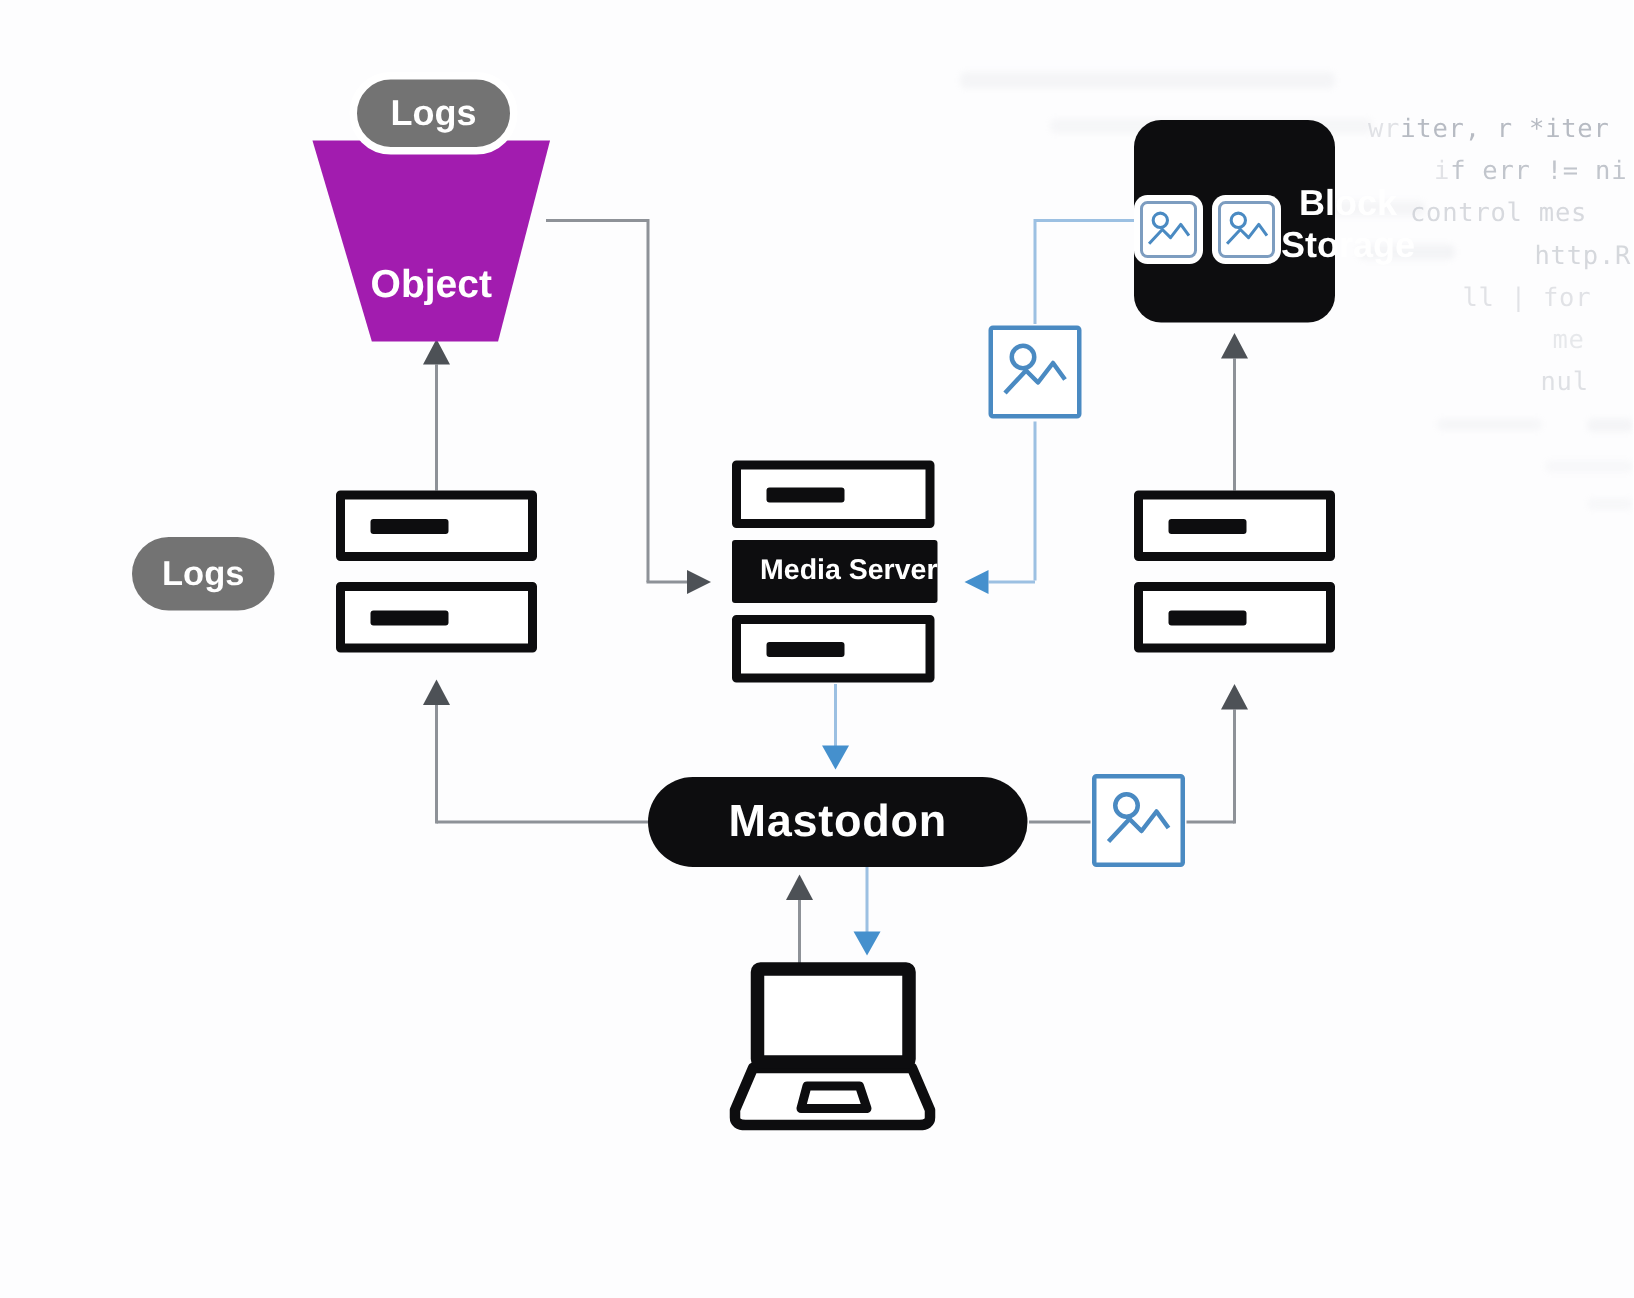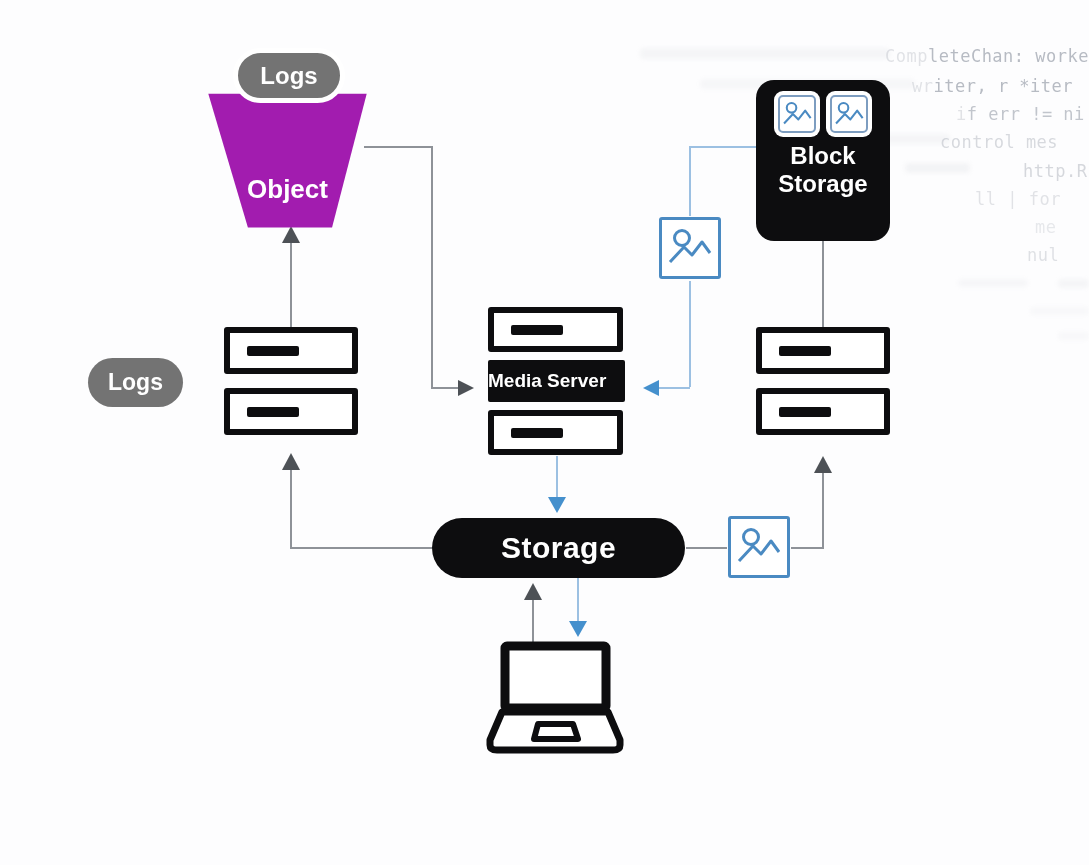--- a/index.html
+++ b/index.html
@@ -41,52 +41,51 @@
     display:flex;align-items:center;justify-content:center;z-index:3;
   }
   .bucket{
     position:absolute;left:205px;top:88px;width:165px;height:141px;
     background:#a21caf;z-index:2;
     clip-path:polygon(2% 4%, 98% 4%, 77% 99%, 26% 99%);
     display:flex;align-items:flex-end;justify-content:center;
   }
   .bucket span{color:#fff;font-size:26px;font-weight:700;margin-bottom:24px;}
   .blockstore{
-    position:absolute;left:756px;top:80px;width:134px;height:161px;
+    position:absolute;left:756px;top:80px;width:134px;height:135px;
     background:#0d0d0f;border-radius:18px;z-index:2;
-    display:flex;flex-direction:column;align-items:center;
+    display:flex;align-items:center;
   }
   .blockstore .icons{display:flex;gap:6px;margin-top:11px;}
   .mini{width:46px;height:46px;background:#fff;border-radius:9px;padding:4px;box-sizing:border-box;}
   .mini-in{width:100%;height:100%;border:2.5px solid #7d9dc0;border-radius:5px;box-sizing:border-box;
     display:flex;align-items:center;justify-content:center;}
   .blockstore .lbl{color:#fff;font-size:24px;font-weight:700;line-height:28px;text-align:center;width:112px;margin-top:5px;}
   .media-label{
     position:absolute;left:488px;top:360px;width:137px;height:42px;background:#0d0d0f;
-    color:#fff;font-size:19px;font-weight:700;display:flex;align-items:center;justify-content:flex-start;
+    color:#fff;font-size:19px;font-weight:700;display:flex;align-items:center;justify-content:flex-end;
     border-radius:2px;z-index:2;white-space:nowrap;
   }
   .mastodon{
     position:absolute;left:432px;top:518px;width:253px;height:60px;background:#0d0d0f;
     border-radius:30px;color:#fff;font-size:30px;font-weight:700;
     display:flex;align-items:center;justify-content:center;z-index:2;letter-spacing:.5px;
   }
   .img-icon{
     position:absolute;width:62px;height:62px;background:#fff;box-sizing:border-box;
     border:3.5px solid #4a8ac2;border-radius:3px;z-index:3;
     display:flex;align-items:center;justify-content:center;
   }
   .laptop{position:absolute;left:486px;top:636px;z-index:2;}
 </style>
 </head>
 <body>
 
 <div id="stage">
 
-  <div class="code-line" style="left:885px;top:46px;"><span class="cf">Comp</span><span class="cm">leteChan: worke</span></div>
   <div class="code-line" style="left:912px;top:76px;"><span class="cf">wr</span><span class="cm">iter, r *iter</span></div>
   <div class="code-line" style="left:956px;top:104px;"><span class="cf">i</span><span class="cm" style="opacity:.6">f err != ni</span></div>
   <div class="code-line" style="left:940px;top:132px;"><span class="cm" style="opacity:.38">control mes</span></div>
   <div class="code-line" style="left:1023px;top:161px;"><span class="cm" style="opacity:.4">http.R</span></div>
   <div class="code-line" style="left:975px;top:189px;"><span class="cm" style="opacity:.28">ll | for</span></div>
   <div class="code-line" style="left:1035px;top:217px;"><span class="cm" style="opacity:.22">me</span></div>
   <div class="code-line" style="left:1027px;top:245px;"><span class="cm" style="opacity:.3">nul</span></div>
   <div class="smudge" style="left:640px;top:48px;width:250px;height:11px;opacity:.12;"></div>
   <div class="smudge" style="left:700px;top:79px;width:215px;height:10px;opacity:.10;"></div>
   <div class="smudge" style="left:770px;top:134px;width:180px;height:10px;opacity:.12;"></div>
@@ -182,21 +181,21 @@
   </div>
   <div class="srv" style="left:488px;top:410px;width:135px;height:45px;">
       <div class="dash"></div>
     </div>
 
   <div class="pill-blue" style="left:88px;top:358px;width:95px;height:49px;border-radius:25px;font-size:23px;">
     <span>Logs</span>
   </div>
 
   <div class="mastodon">
-    <span>Storage</span>
+    <span>Mastodon</span>
   </div>
 
   <div class="img-icon" style="left:659px;top:217px;">
     <svg width="44" height="44" viewBox="0 0 44 44">
       <circle cx="14" cy="12" r="7.5" fill="none" stroke="#4a8ac2" stroke-width="3"></circle>
       <path d="M2 36 L16 21 L24 29 L34 16 L42 27" fill="none" stroke="#4a8ac2" stroke-width="3" stroke-linejoin="round"></path>
     </svg>
   </div>
   <div class="img-icon" style="left:728px;top:516px;">
     <svg width="44" height="44" viewBox="0 0 44 44">

